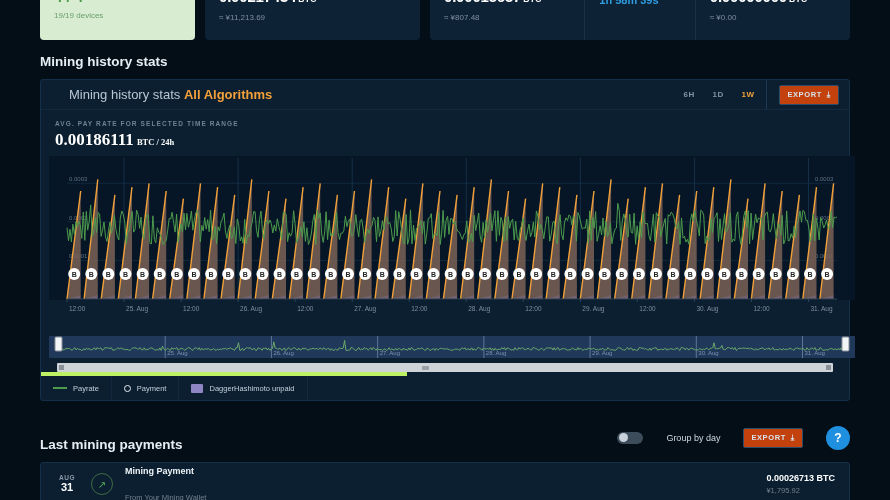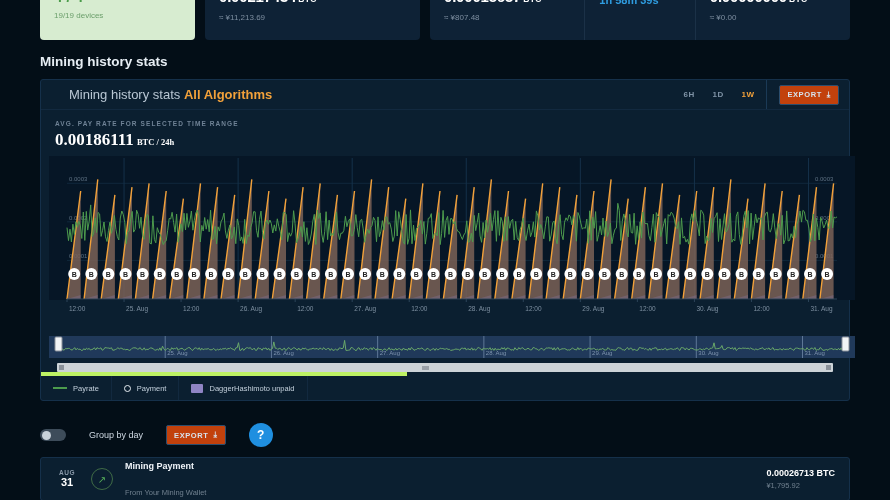--- a/index.html
+++ b/index.html
@@ -373,20 +373,21 @@
         <span>Payment</span>
       </div>
       <div class="legend-item">
         <span class="lg-sq" style="background:#8f84c4"></span>
         <span>DaggerHashimoto unpaid</span>
       </div>
     </div>
   </div>
 
   <div class="pay-head">
+    <div class="section-title" style="padding:0">Last mining payments</div>
     <div class="pay-right">
       <div class="toggle">
           <div class="knob"></div>
         </div>
       <div class="toggle-lbl">Group by day</div>
       <div class="export-btn" style="margin-left:0">
         <span>EXPORT</span>
         <span class="dl-ico">⤓</span>
       </div>
       <div class="help-btn">?</div>

